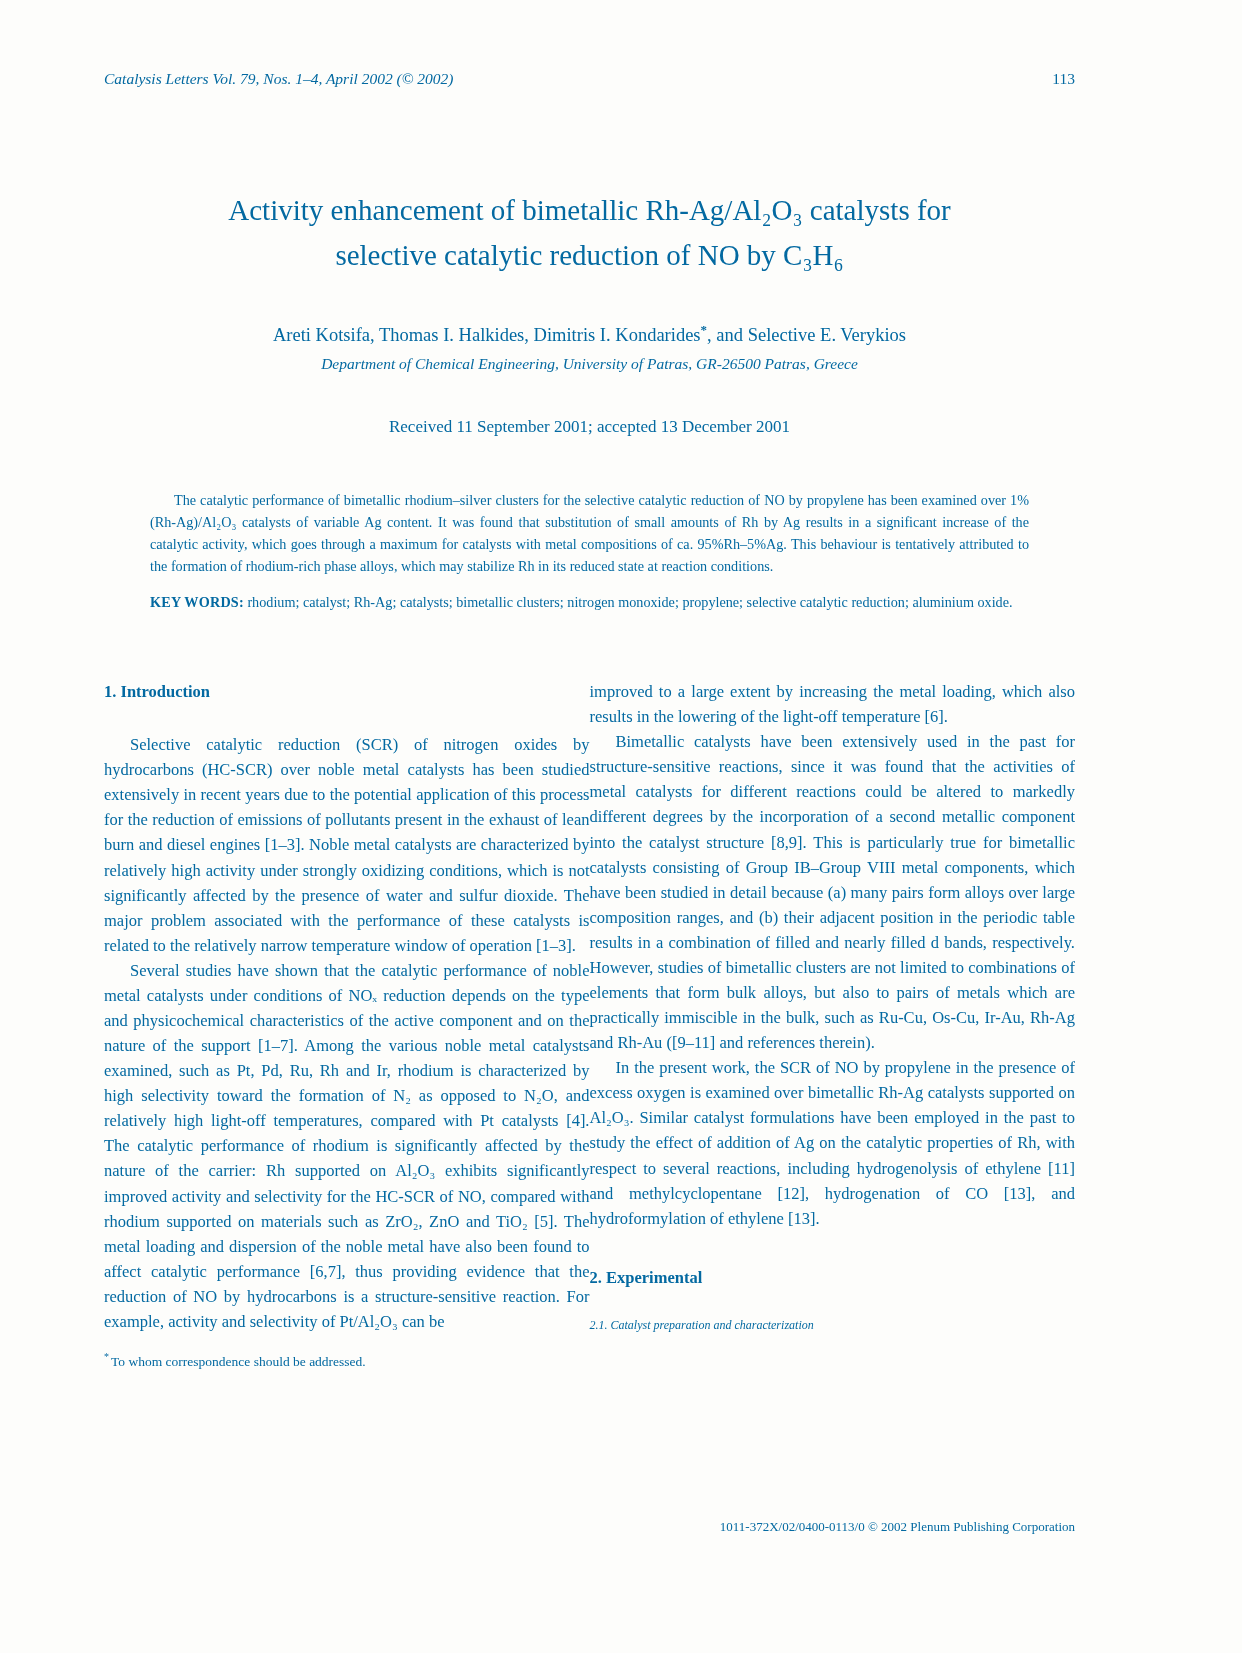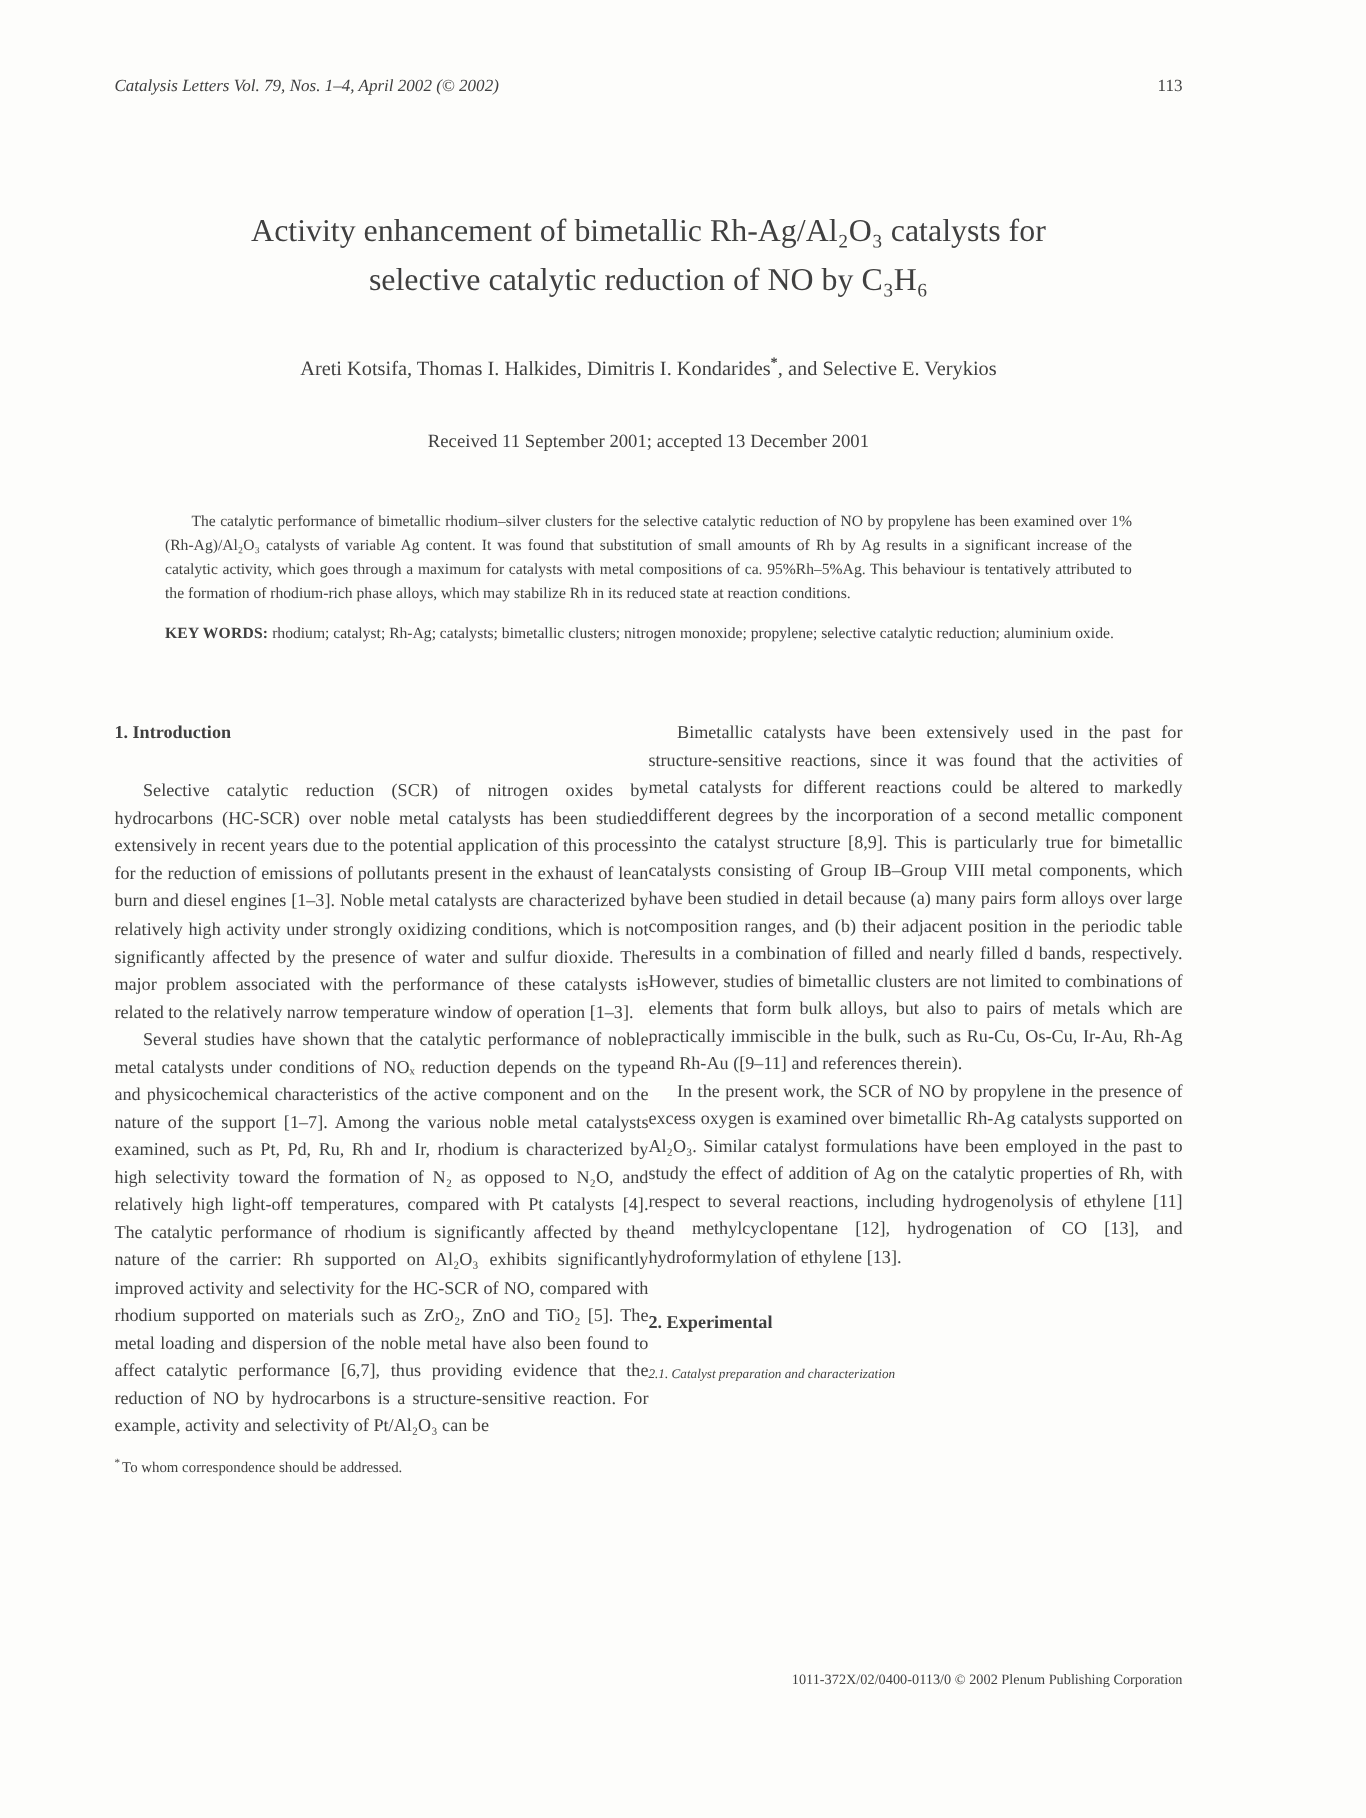--- a/index.html
+++ b/index.html
@@ -2,21 +2,21 @@
 <html><head>
 <meta charset="utf-8">
 <style>
   html, body { margin: 0; padding: 0; background: #e8e8e8; }
   .page {
     position: relative;
     width: 1242px;
     height: 1653px;
     margin: 0 auto;
     background: #fdfdfb;
-    color: #404040;
+    color: #0369a1;
     font-family: "Liberation Serif", "DejaVu Serif", serif;
     box-sizing: border-box;
     padding: 70px 167px 0 104px;
     overflow: hidden;
   }
   .header {
     display: flex;
     justify-content: space-between;
     align-items: baseline;
     font-size: 15.5px;
@@ -115,20 +115,21 @@
 
   <h1 class="title">
     <span>Activity enhancement of bimetallic Rh-Ag/Al₂O₃ catalysts for</span><br>
     <span>selective catalytic reduction of NO by C₃H₆</span>
   </h1>
 
   <div class="authors">
     <span>Areti Kotsifa, Thomas I. Halkides, Dimitris I. Kondarides</span><sup>*</sup><span>, and Selective E. Verykios</span>
   </div>
 
+  <div class="affiliation">Department of Chemical Engineering, University of Patras, GR-26500 Patras, Greece</div>
 
   <div class="received">Received 11 September 2001; accepted 13 December 2001</div>
 
   <p class="abstract">The catalytic performance of bimetallic rhodium–silver clusters for the selective catalytic reduction of NO by propylene has been examined over 1%(Rh-Ag)/Al₂O₃ catalysts of variable Ag content. It was found that substitution of small amounts of Rh by Ag results in a significant increase of the catalytic activity, which goes through a maximum for catalysts with metal compositions of ca. 95%Rh–5%Ag. This behaviour is tentatively attributed to the formation of rhodium-rich phase alloys, which may stabilize Rh in its reduced state at reaction conditions.</p>
 
   <p class="keywords">
     <b>KEY WORDS:</b><span> rhodium; catalyst; Rh-Ag; catalysts; bimetallic clusters; nitrogen monoxide; propylene; selective catalytic reduction; aluminium oxide.</span>
   </p>
 
   <div class="body-cols">
@@ -136,20 +137,21 @@
     <div class="col">
       <h2 class="sec-heading">1. Introduction</h2>
       <p class="para indent">Selective catalytic reduction (SCR) of nitrogen oxides by hydrocarbons (HC-SCR) over noble metal catalysts has been studied extensively in recent years due to the potential application of this process for the reduction of emissions of pollutants present in the exhaust of lean burn and diesel engines [1–3]. Noble metal catalysts are characterized by relatively high activity under strongly oxidizing conditions, which is not significantly affected by the presence of water and sulfur dioxide. The major problem associated with the performance of these catalysts is related to the relatively narrow temperature window of operation [1–3].</p>
       <p class="para indent">Several studies have shown that the catalytic performance of noble metal catalysts under conditions of NOₓ reduction depends on the type and physicochemical characteristics of the active component and on the nature of the support [1–7]. Among the various noble metal catalysts examined, such as Pt, Pd, Ru, Rh and Ir, rhodium is characterized by high selectivity toward the formation of N₂ as opposed to N₂O, and relatively high light-off temperatures, compared with Pt catalysts [4]. The catalytic performance of rhodium is significantly affected by the nature of the carrier: Rh supported on Al₂O₃ exhibits significantly improved activity and selectivity for the HC-SCR of NO, compared with rhodium supported on materials such as ZrO₂, ZnO and TiO₂ [5]. The metal loading and dispersion of the noble metal have also been found to affect catalytic performance [6,7], thus providing evidence that the reduction of NO by hydrocarbons is a structure-sensitive reaction. For example, activity and selectivity of Pt/Al₂O₃ can be</p>
       <div class="footnote">
         <div><sup>*</sup><span>To whom correspondence should be addressed.</span></div>
       </div>
     </div>
 
     <div class="col">
+      <p class="para">improved to a large extent by increasing the metal loading, which also results in the lowering of the light-off temperature [6].</p>
       <p class="para indent">Bimetallic catalysts have been extensively used in the past for structure-sensitive reactions, since it was found that the activities of metal catalysts for different reactions could be altered to markedly different degrees by the incorporation of a second metallic component into the catalyst structure [8,9]. This is particularly true for bimetallic catalysts consisting of Group IB–Group VIII metal components, which have been studied in detail because (a) many pairs form alloys over large composition ranges, and (b) their adjacent position in the periodic table results in a combination of filled and nearly filled d bands, respectively. However, studies of bimetallic clusters are not limited to combinations of elements that form bulk alloys, but also to pairs of metals which are practically immiscible in the bulk, such as Ru-Cu, Os-Cu, Ir-Au, Rh-Ag and Rh-Au ([9–11] and references therein).</p>
       <p class="para indent">In the present work, the SCR of NO by propylene in the presence of excess oxygen is examined over bimetallic Rh-Ag catalysts supported on Al₂O₃. Similar catalyst formulations have been employed in the past to study the effect of addition of Ag on the catalytic properties of Rh, with respect to several reactions, including hydrogenolysis of ethylene [11] and methylcyclopentane [12], hydrogenation of CO [13], and hydroformylation of ethylene [13].</p>
       <h2 class="sec-heading exp">2. Experimental</h2>
       <h3 class="subsec">2.1. Catalyst preparation and characterization</h3>
     </div>
 
   </div>
 
   <div class="footer">1011-372X/02/0400-0113/0 © 2002 Plenum Publishing Corporation</div>
 

